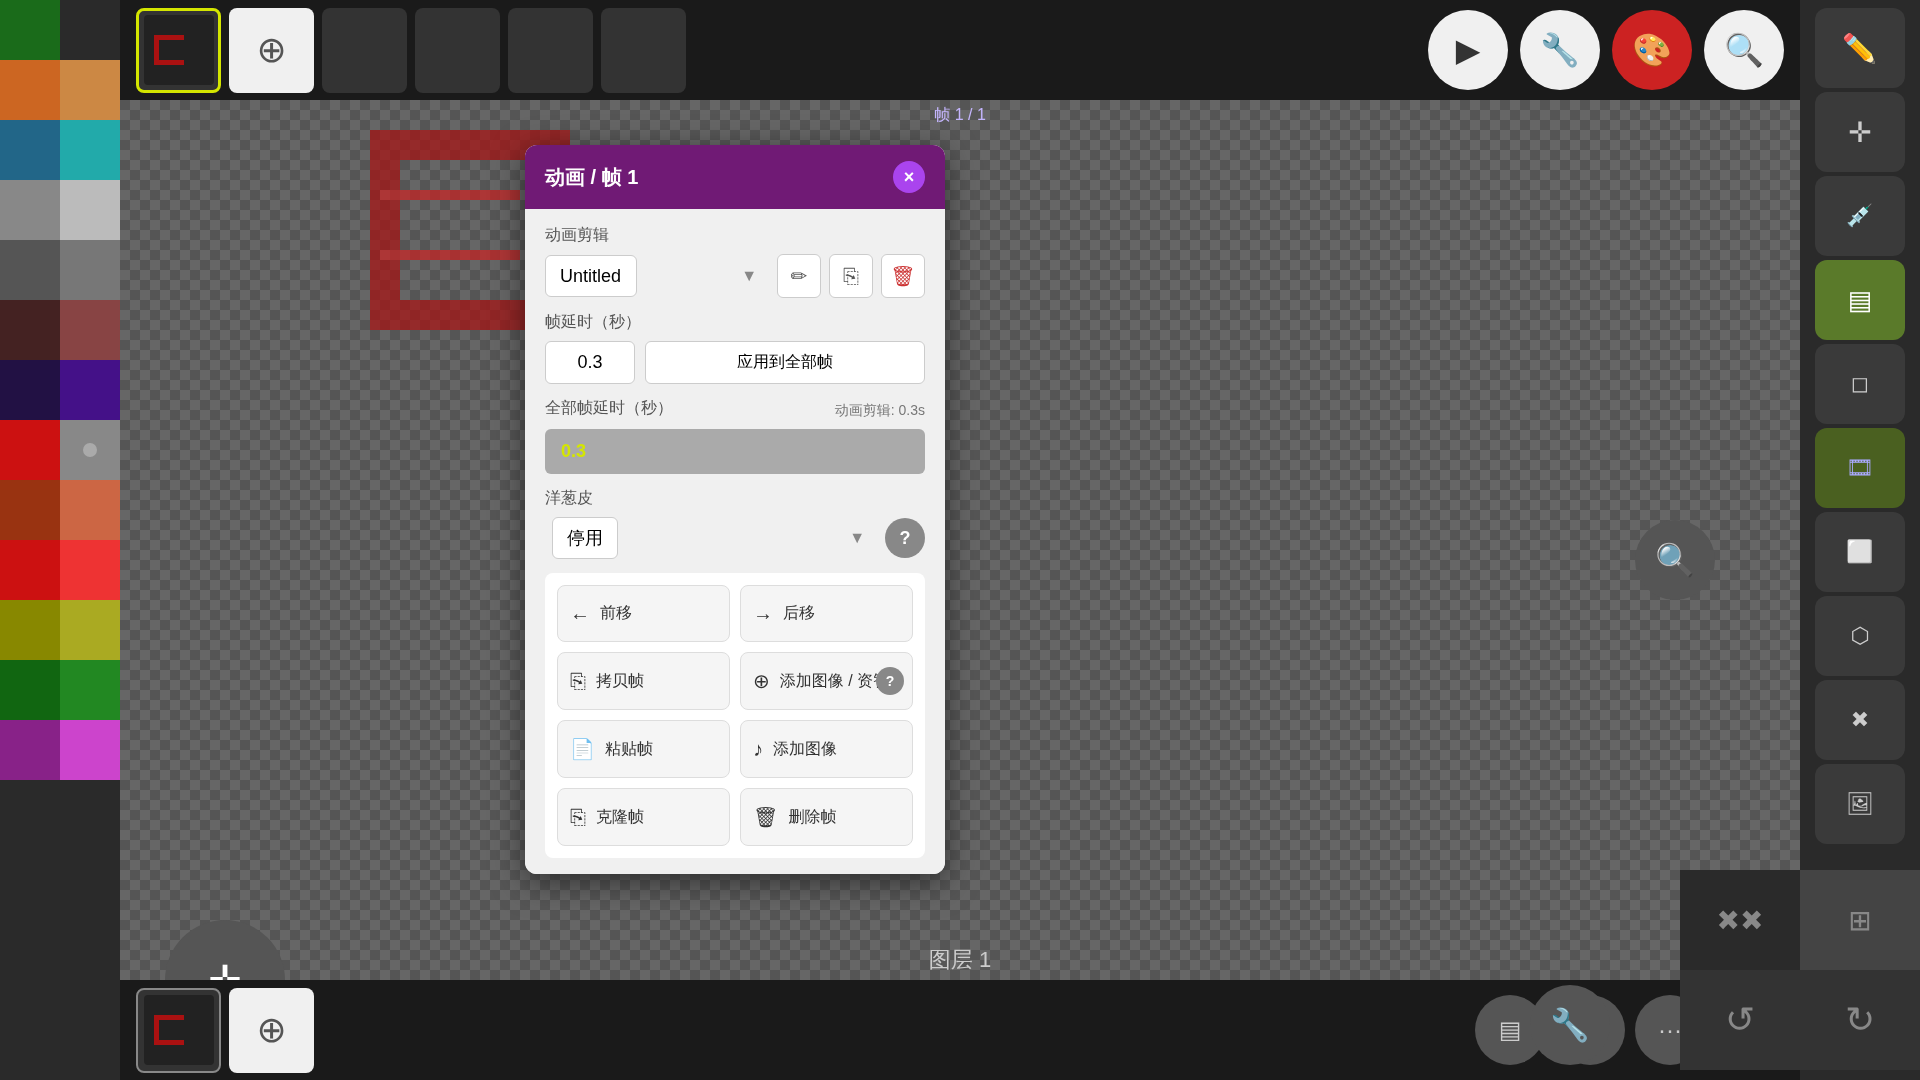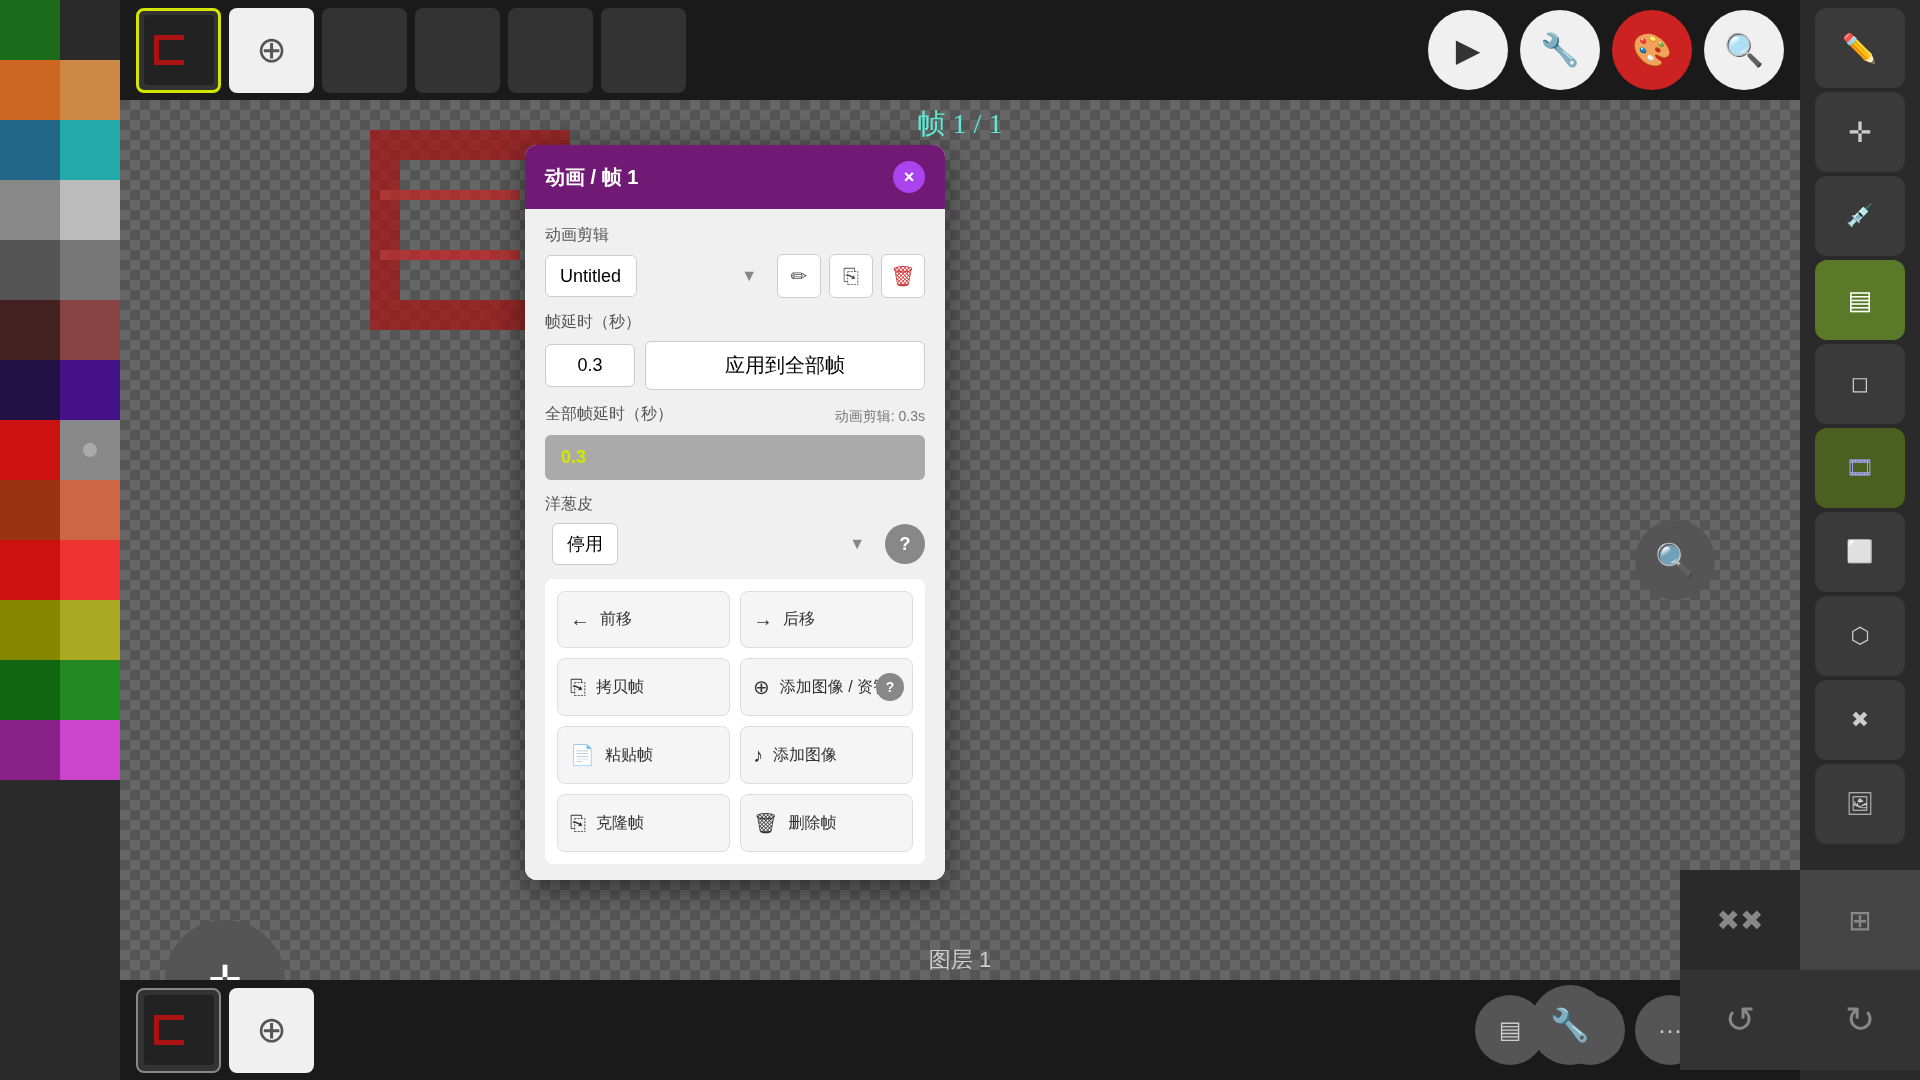--- a/index.html
+++ b/index.html
@@ -149,24 +149,23 @@
     }
 
     .circle-btn.accent { background: #cc2222; }
 
     
     .frame-counter {
       position: absolute;
       top: 105px;
       left: 50%;
       transform: translateX(-50%);
-      color: #5eead4;
-      font-size: 28px;
+      color: #c4b5fd;
+      font-size: 16px;
       z-index: 5;
-      font-family: Liberation Serif, serif;
     }
 
     
     .bottom-toolbar {
       position: absolute;
       bottom: 0; left: 120px; right: 120px; height: 100px;
       background: #1a1a1a;
       display: flex;
       align-items: center;
       padding: 8px 16px;
@@ -298,21 +297,21 @@
       font-size: 18px;
       text-align: center;
     }
 
     .apply-all-btn {
       flex: 1;
       padding: 10px 14px;
       border: 1px solid #ccc;
       border-radius: 6px;
       background: #fff;
-      font-size: 20px;
+      font-size: 16px;
       cursor: pointer;
       text-align: center;
     }
 
     .all-delay-section {
       margin-bottom: 14px;
     }
 
     .all-delay-header {
       display: flex;

